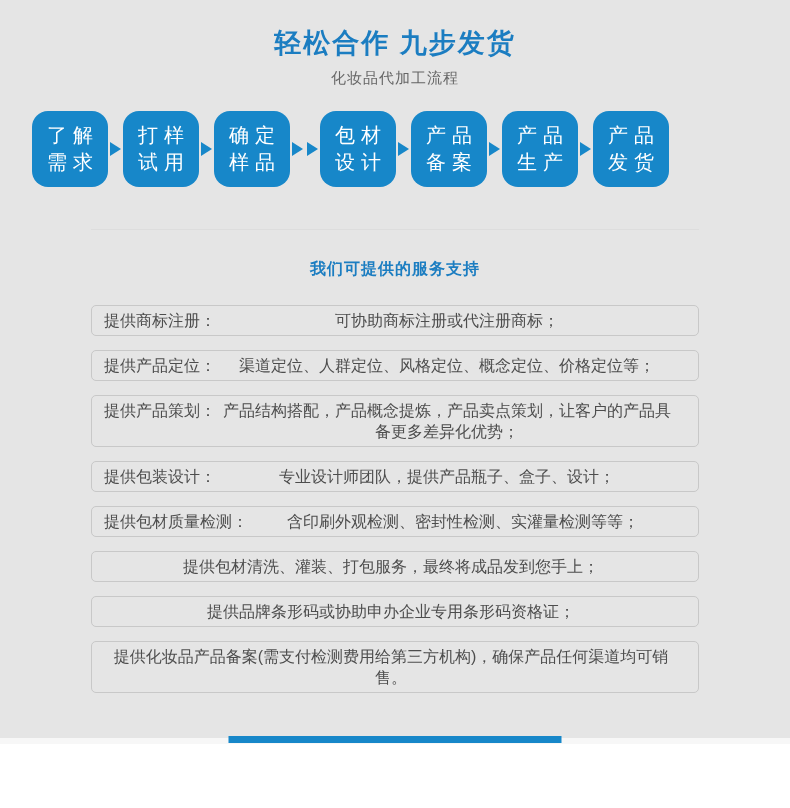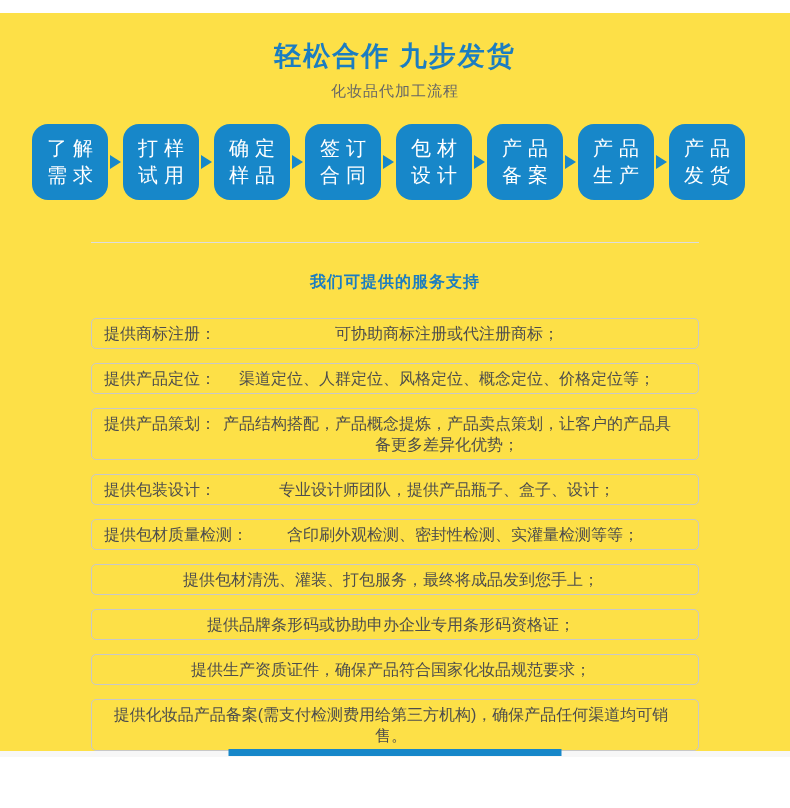--- a/index.html
+++ b/index.html
@@ -10,21 +10,21 @@
     --border:#c8c8c8;
     --divider:#dddddd;
     --strip:#f7f7f7;
   }
   *{margin:0;padding:0;box-sizing:border-box;}
   html,body{background:#ffffff;}
   body{font-family:"Liberation Sans","DejaVu Sans",sans-serif;}
   .page{
     position:relative;
     width:790px;height:744px;
-    margin:13px auto;background:#fde047;overflow:hidden;
+    margin:0 auto;background:#e5e5e5;overflow:hidden;
   }
   
   .header{padding-top:27px;text-align:center;}
   .page-title{
     color:var(--heading);
     font-size:27px;font-weight:bold;letter-spacing:2px;line-height:32px;
   }
   .page-subtitle{
     color:var(--subtle);
     font-size:15px;line-height:24px;margin-top:7px;letter-spacing:1px;
@@ -98,24 +98,20 @@
     <div class="step">
       <div class="step-line">打样</div>
       <div class="step-line">试用</div>
     </div>
     <span class="arrow"></span>
     <div class="step">
       <div class="step-line">确定</div>
       <div class="step-line">样品</div>
     </div>
     <span class="arrow"></span>
-    <div class="step">
-      <div class="step-line">签订</div>
-      <div class="step-line">合同</div>
-    </div>
     <span class="arrow"></span>
     <div class="step">
       <div class="step-line">包材</div>
       <div class="step-line">设计</div>
     </div>
     <span class="arrow"></span>
     <div class="step">
       <div class="step-line">产品</div>
       <div class="step-line">备案</div>
     </div>
@@ -159,24 +155,20 @@
     <div class="service-item">
       <span class="service-label"></span>
       <span class="service-text">提供包材清洗、灌装、打包服务，最终将成品发到您手上；</span>
     </div>
     <div class="service-item">
       <span class="service-label"></span>
       <span class="service-text">提供品牌条形码或协助申办企业专用条形码资格证；</span>
     </div>
     <div class="service-item">
       <span class="service-label"></span>
-      <span class="service-text">提供生产资质证件，确保产品符合国家化妆品规范要求；</span>
-    </div>
-    <div class="service-item">
-      <span class="service-label"></span>
       <span class="service-text">提供化妆品产品备案(需支付检测费用给第三方机构)，确保产品任何渠道均可销售。</span>
     </div>
   </div>
 
   <div class="footer-strip"></div>
   <div class="footer-bar"></div>
 
 </div>
 
 </body></html>

